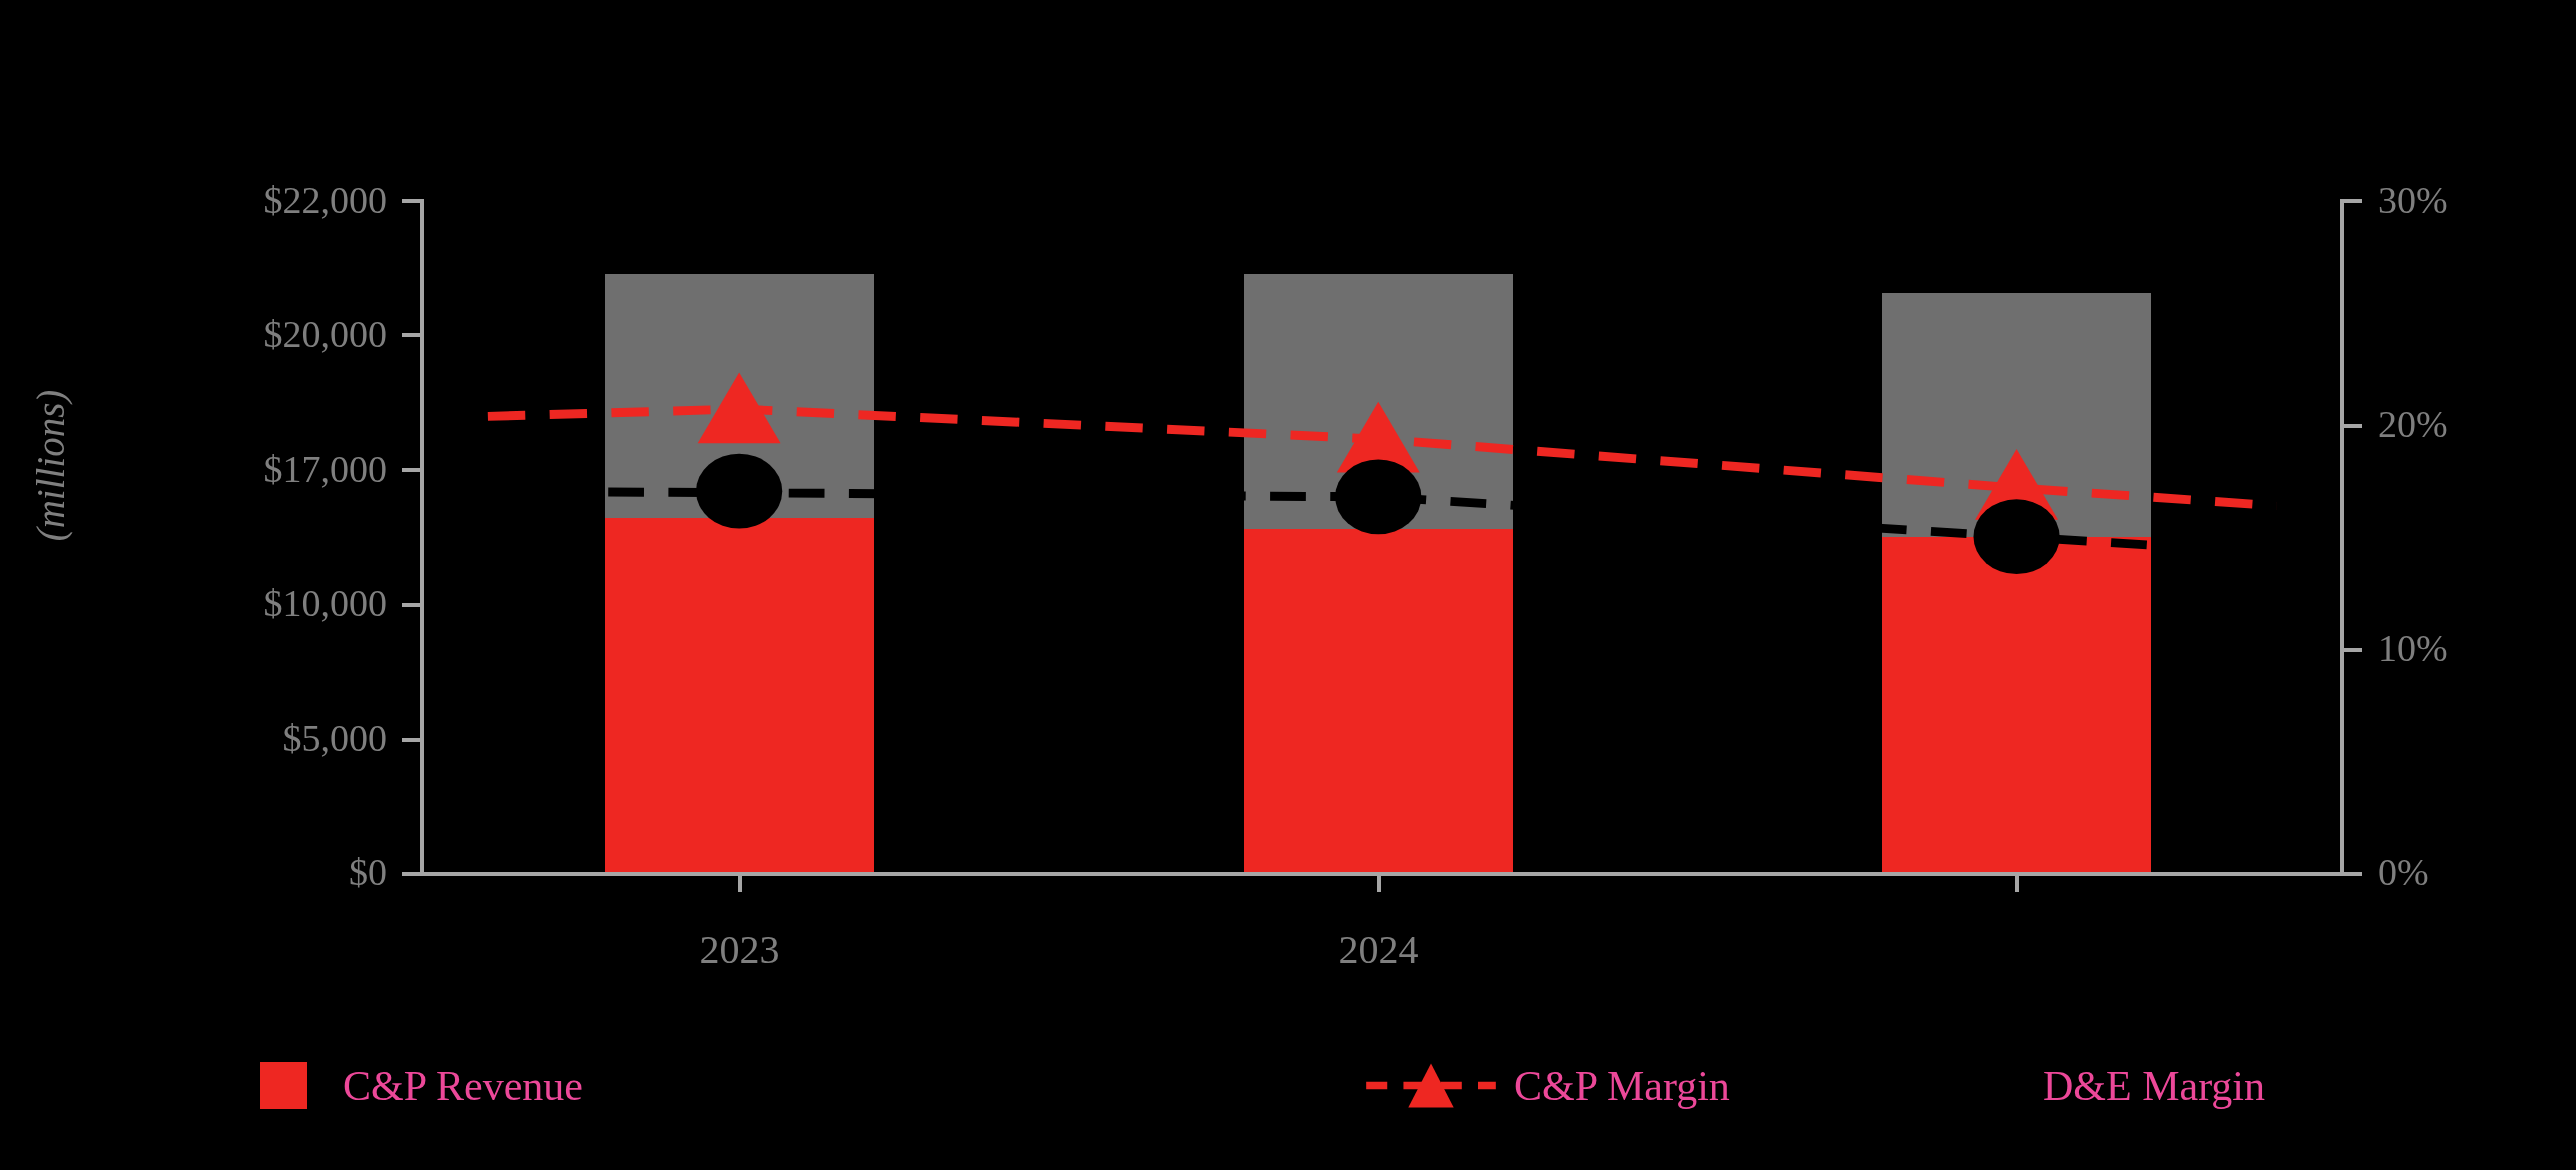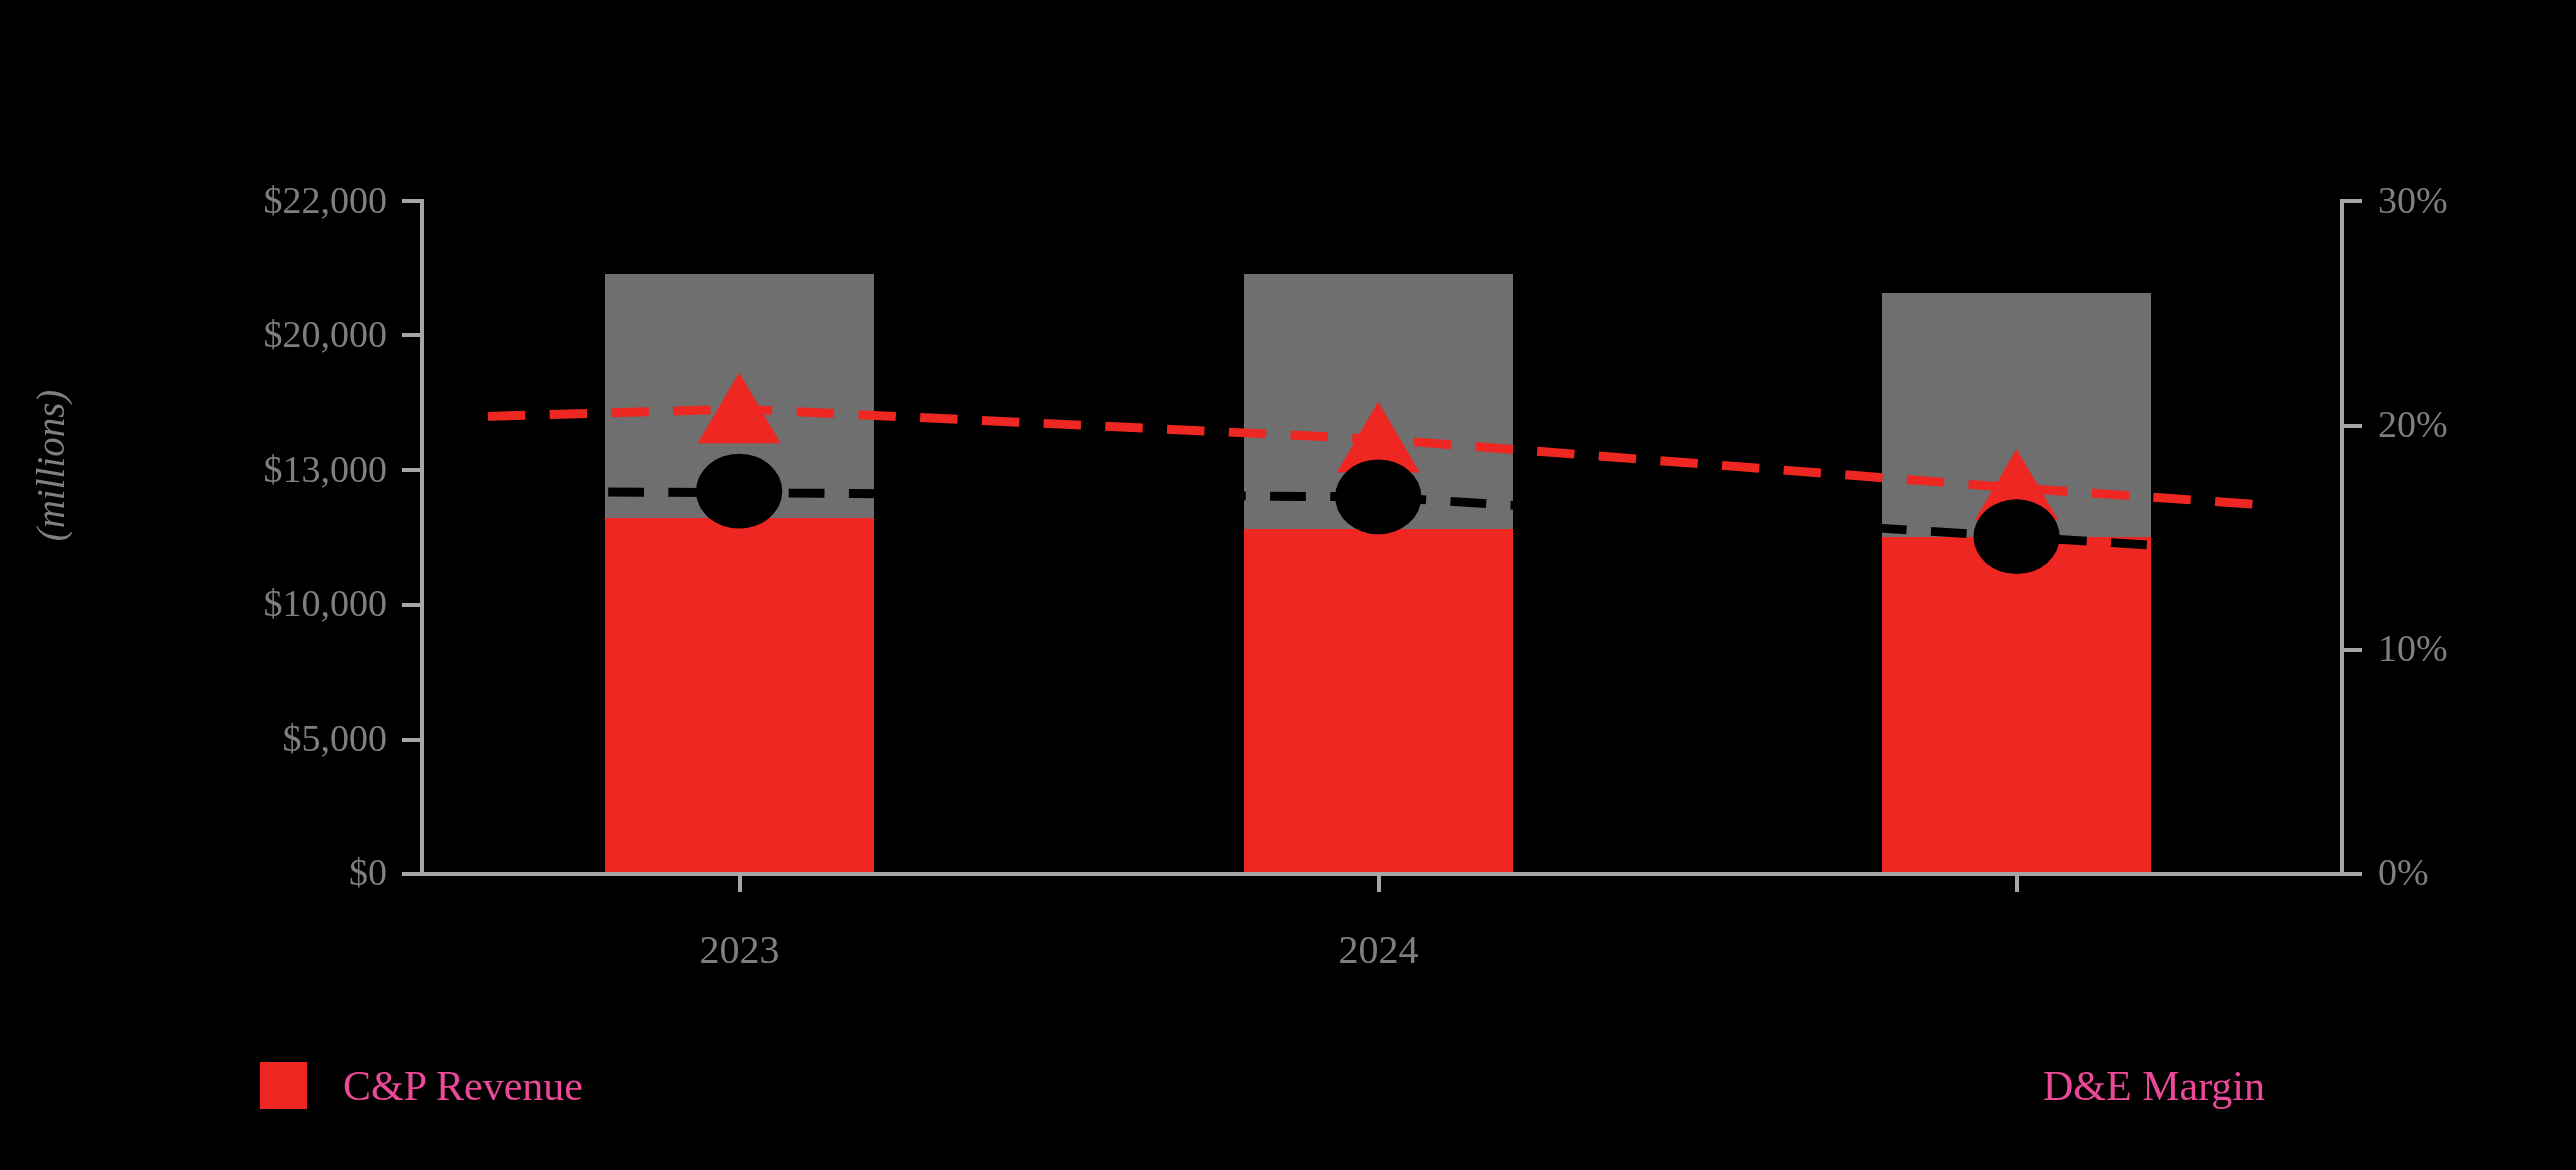--- a/index.html
+++ b/index.html
@@ -167,21 +167,21 @@
 
   <div class="tick-left" style="top:199px"></div>
   <div class="tick-left" style="top:333px"></div>
   <div class="tick-left" style="top:468px"></div>
   <div class="tick-left" style="top:603px"></div>
   <div class="tick-left" style="top:738px"></div>
   <div class="tick-left" style="top:872px"></div>
 
   <div class="ylab" style="top:181px">$22,000</div>
   <div class="ylab" style="top:315px">$20,000</div>
-  <div class="ylab" style="top:450px">$13,000</div>
+  <div class="ylab" style="top:450px">$17,000</div>
   <div class="ylab" style="top:584px">$10,000</div>
   <div class="ylab" style="top:719px">$5,000</div>
   <div class="ylab" style="top:853px">$0</div>
 
   <div id="y-axis-title">(millions)</div>
 
   <div class="tick-right" style="top:199px"></div>
   <div class="tick-right" style="top:424px"></div>
   <div class="tick-right" style="top:648px"></div>
   <div class="tick-right" style="top:872px"></div>
@@ -223,20 +223,29 @@
   </svg>
 
   <div id="legend">
 
     <div class="legend-item" style="left:260px">
       <span class="legend-swatch cp"></span>
       <span class="legend-text">C&amp;P Revenue</span>
     </div>
 
 
+    <div class="legend-item" style="left:1366px">
+      <span class="legend-marker">
+        <svg width="130" height="47" viewBox="0 0 160 58">
+          <line x1="0" y1="29" x2="160" y2="29" stroke="#ee2722" stroke-width="9" stroke-dasharray="26 20"></line>
+          <polygon points="80,2 108,56 52,56" fill="#ee2722"></polygon>
+        </svg>
+      </span>
+      <span class="legend-text">C&amp;P Margin</span>
+    </div>
 
     <div class="legend-item" style="left:1895px">
       <span class="legend-marker">
         <svg width="130" height="47" viewBox="0 0 160 58">
           <line x1="0" y1="29" x2="160" y2="29" stroke="#000000" stroke-width="9" stroke-dasharray="26 20"></line>
           <ellipse cx="80" cy="29" rx="28" ry="25" fill="#000000"></ellipse>
         </svg>
       </span>
       <span class="legend-text">D&amp;E Margin</span>
     </div>

